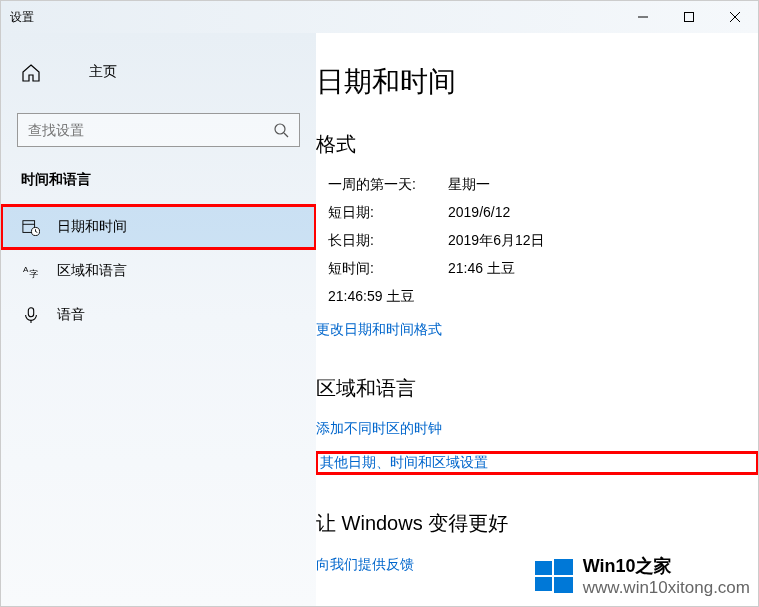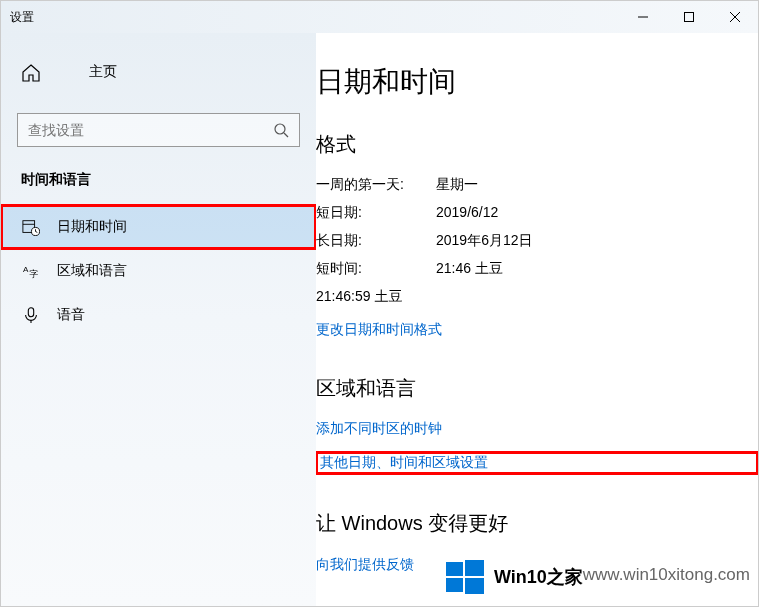--- a/index.html
+++ b/index.html
@@ -132,20 +132,21 @@
       margin-bottom: 30px;
       padding-left: 0;
     }
     .section-title {
       font-size: 20px;
       font-weight: 500;
       margin-bottom: 18px;
     }
     .format-table {
       margin-bottom: 14px;
+      margin-left: 12px;
     }
     .format-row {
       display: flex;
       margin-bottom: 10px;
       font-size: 14px;
     }
     .format-label {
       width: 120px;
       color: #000;
     }
@@ -172,21 +173,21 @@
       display: flex;
       align-items: center;
     }
     .watermark-logo {
       width: 42px;
       height: 42px;
       margin-right: 8px;
     }
     .watermark-text {
       display: flex;
-      flex-direction: row;
+      flex-direction: column;
     }
     .watermark-brand {
       font-size: 18px;
       font-weight: bold;
       color: #000;
     }
     .watermark-url {
       font-size: 17px;
       color: #666;
     }

